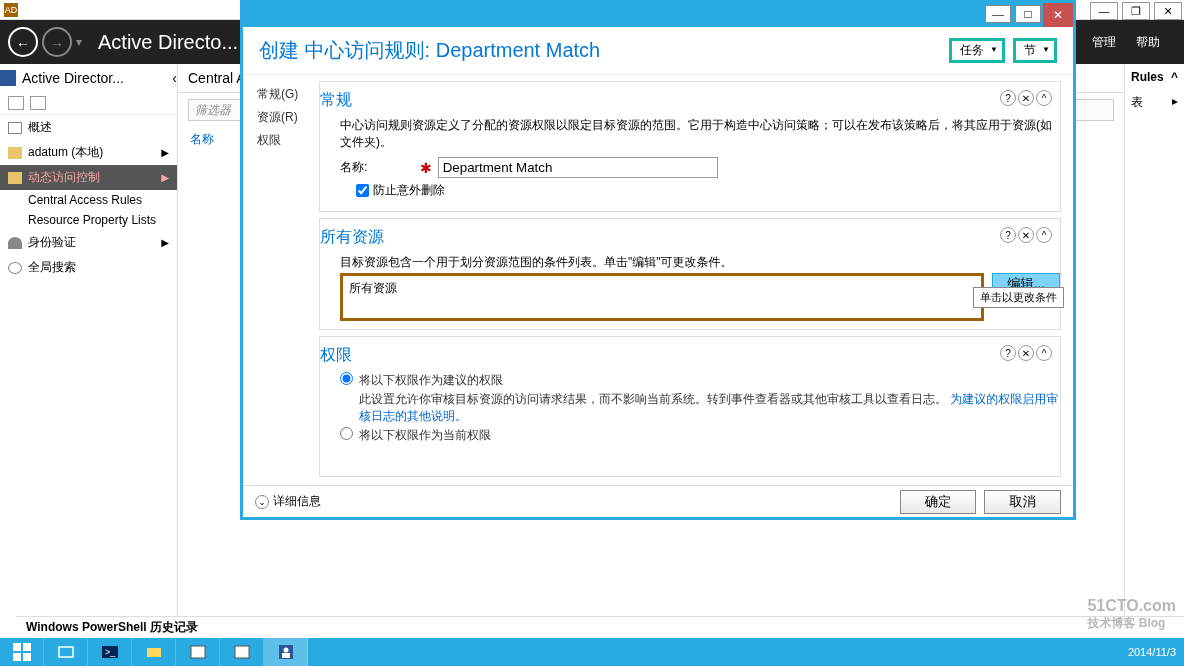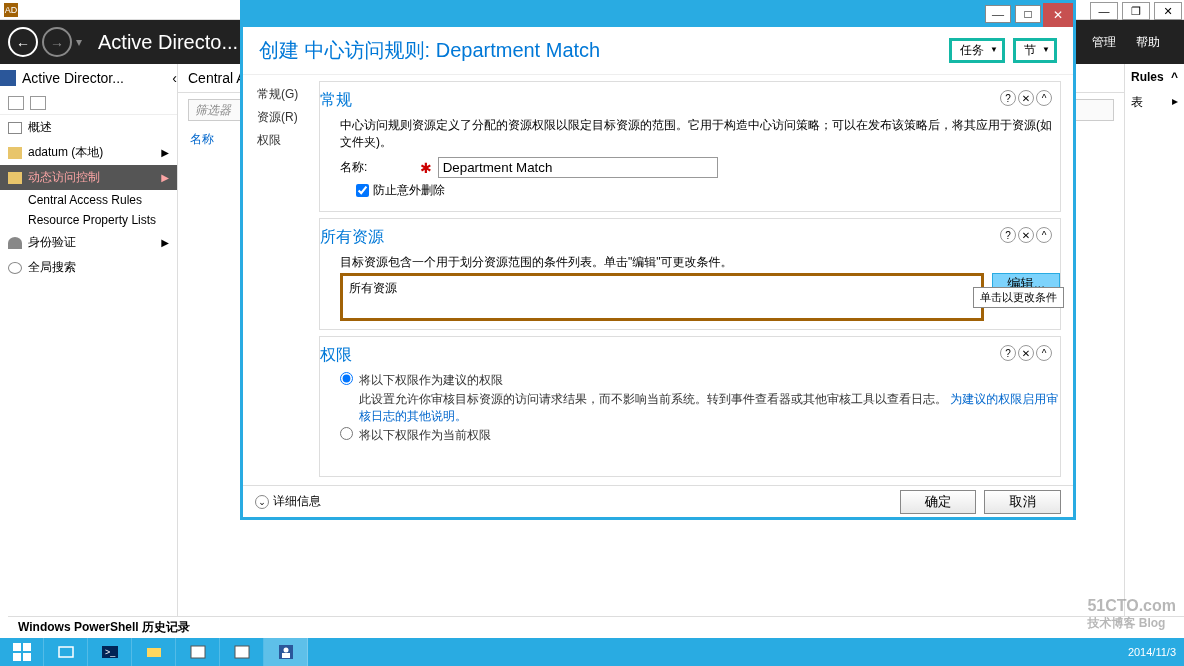--- a/index.html
+++ b/index.html
@@ -81,21 +81,21 @@
 .radio-row .desc .sub { display: block; margin-top: 2px; }
 .link { color: #0066cc; cursor: pointer; }
 
 .dlg-footer { height: 32px; border-top: 1px solid #ddd; display: flex; align-items: center; padding: 0 12px; }
 .details-toggle { display: flex; align-items: center; gap: 4px; cursor: pointer; }
 .details-toggle .circ { width: 14px; height: 14px; border: 1px solid #888; border-radius: 50%; display: flex; align-items: center; justify-content: center; font-size: 9px; }
 .dlg-footer .actions { margin-left: auto; display: flex; gap: 8px; }
 .dlg-footer button { border: 1px solid #888; background: linear-gradient(#fff,#e8e8e8); padding: 2px 24px; cursor: pointer; }
 
 
-.ps-hist { position: absolute; bottom: 28px; left: 8px; right: 0; height: 22px; background: #fff; border-top: 1px solid #ddd; padding: 2px 10px; font-weight: bold; display: flex; align-items: center; }
+.ps-hist { position: absolute; bottom: 28px; left: 16px; right: 0; height: 22px; background: #fff; border-top: 1px solid #ddd; padding: 2px 10px; font-weight: bold; display: flex; align-items: center; }
 
 
 .taskbar { position: absolute; bottom: 0; left: 0; right: 0; height: 28px; background: #29abe2; display: flex; align-items: center; }
 .tb-btn { width: 44px; height: 28px; display: flex; align-items: center; justify-content: center; cursor: pointer; border-right: 1px solid rgba(255,255,255,0.2); }
 .tb-btn svg { width: 18px; height: 18px; }
 .tb-tray { margin-left: auto; color: #fff; padding-right: 8px; font-size: 11px; text-align: right; }
 
 .watermark { position: absolute; right: 8px; bottom: 34px; color: #888; font-size: 16px; opacity: 0.6; z-index: 300; font-weight: bold; }
 </style>
 </head>

